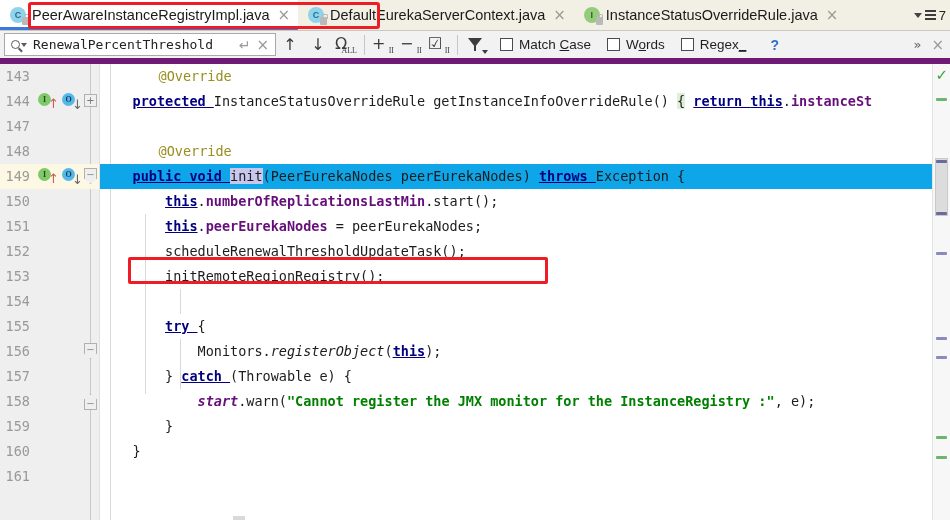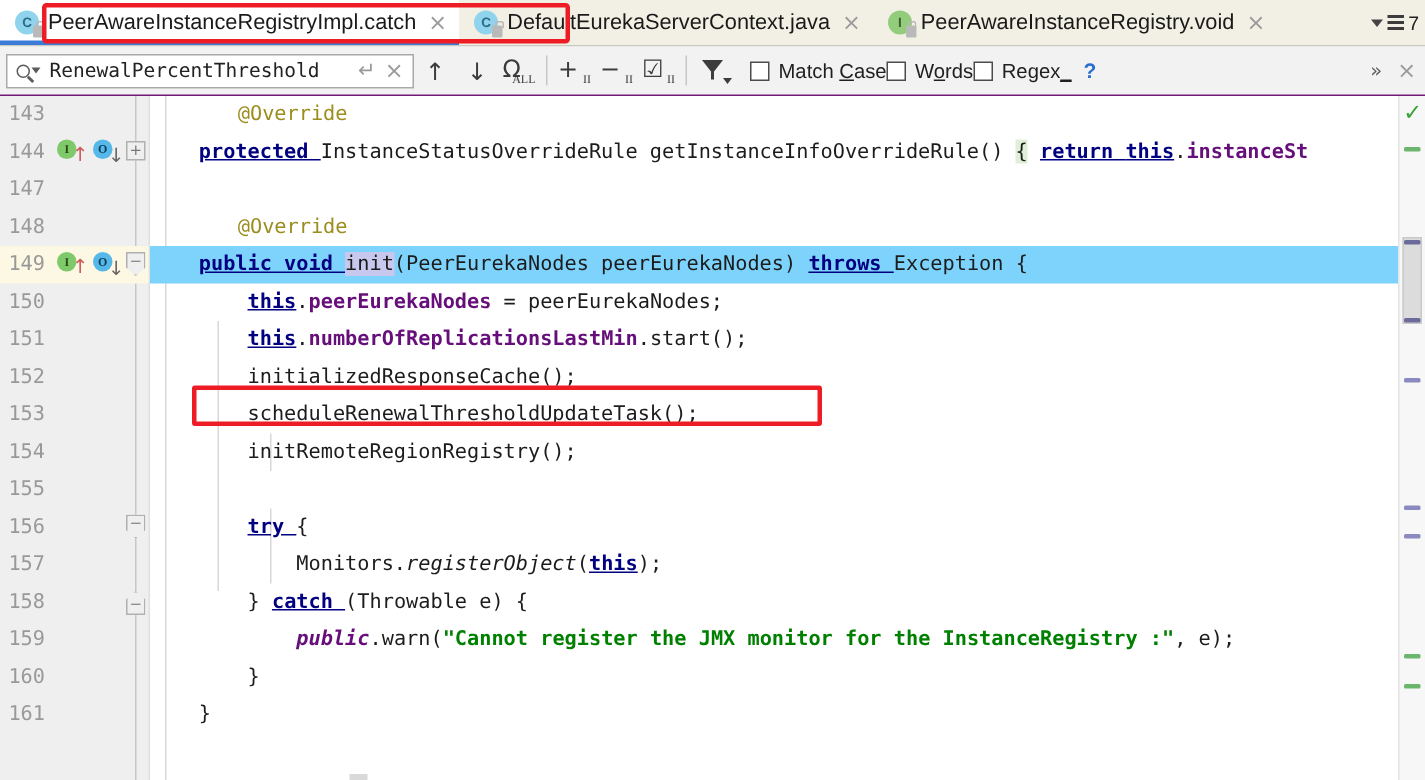--- a/index.html
+++ b/index.html
@@ -83,21 +83,21 @@
     border: 3px solid #ee1c25;
     border-radius: 3px;
     pointer-events: none;
   }
 
   
   .findbar {
     height: 33px;
     background:#f2f2f2;
     display:flex; align-items:center;
-    border-bottom:1px solid #701a75;
+    border-bottom:6px solid #701a75;
     padding-left: 2px;
     position: relative;
   }
   .find-input-wrap {
     display:flex; align-items:center;
     height:23px; width: 272px;
     background:#fff; border:1px solid #a9a9a9;
     margin-left: 2px; padding: 0 4px;
   }
   .srch-ico { display:flex; align-items:center; gap:1px; padding:0 4px 0 2px; }
@@ -125,21 +125,21 @@
   .occ { position:relative; display:inline-block; width:22px;height:20px; }
   .occ .big { position:absolute; left:0; top:-1px; font-size:16px; color:#3c3c3c; }
   .occ .sub { position:absolute; right:0; bottom:0; font-size:8px; color:#3c3c3c; font-family:"Liberation Serif", serif;}
   .funnel { position:relative; width:18px;height:18px; }
   .funnel .f { position:absolute; left:1px; top:2px; width:0;height:0;
      border-left:7px solid transparent;border-right:7px solid transparent;border-top:9px solid #3c3c3c; }
   .funnel .stem { position:absolute; left:7px; top:10px; width:2px;height:5px;background:#3c3c3c;}
   .funnel .cara { position:absolute; right:-3px; bottom:0; width:0;height:0;
      border-left:3px solid transparent;border-right:3px solid transparent;border-top:4px solid #3c3c3c;}
 
-  .chk-group { display:flex; margin-left:10px; }
+  .chk-group { display:flex; gap:16px; margin-left:10px; }
   .chk { display:flex; align-items:center; gap:6px; font-size:13.5px; color:#1f1f1f; }
   .box { width:13px;height:13px;border:1.6px solid #4b4b4b;background:#fff; }
   .mn { text-decoration: underline; }
   .qmark { color:#2a6fd0; font-weight:bold; font-size:14px; margin-left:8px; }
   .findbar-right { margin-left:auto; display:flex; align-items:center; gap:10px; padding-right:6px; color:#8a8a8a; }
   .chev2 { font-size:13px; color:#5e5e5e; font-family:"DejaVu Sans",sans-serif;}
   .xclose { font-size:15px; color:#9a9a9a; font-family:"DejaVu Sans",sans-serif;}
 
   
   .editor {
@@ -160,21 +160,21 @@
     flex:1; position:relative; overflow:hidden;
     background:#fff;
   }
   .row {
     height: 25px; line-height:25px;
     position:relative; white-space:pre;
     font-family:"DejaVu Sans Mono", monospace;
     font-size:13.5px;
     color:#1c1c1c;
   }
-  .row.hl { background:#7dd3fc; }
+  .row.hl { background:#0ea5e9; }
   .gut-row { height:25px; line-height:25px; position:relative;padding-left:44px; }
   .gut-row.hl { background:#fdf8e3; }
   .lnum {
     position:absolute; left:-6px; top:0; width:36px; text-align:right;
     font-family:"DejaVu Sans Mono", monospace; font-size:13.5px;
     color:#999999;
   }
   .gmark { position:absolute; top:4px; width:17px; height:17px; }
   .gm-impl { left:38px; }
   .gm-over { left:62px; }
@@ -269,37 +269,37 @@
 </style>
 </head>
 <body>
 
 <div class="tabbar">
   <div class="tab active">
     <span class="ficon cls">
         <span>C</span>
         <span class="lock"></span>
       </span>
-    <span>PeerAwareInstanceRegistryImpl.catch</span>
+    <span>PeerAwareInstanceRegistryImpl.java</span>
     <span class="tab-close">×</span>
   </div>
   <div class="tab">
     <span class="ficon cls">
         <span>C</span>
         <span class="lock"></span>
       </span>
     <span>DefaultEurekaServerContext.java</span>
     <span class="tab-close">×</span>
   </div>
   <div class="tab">
     <span class="ficon iface">
         <span>I</span>
         <span class="lock"></span>
       </span>
-    <span>PeerAwareInstanceRegistry.void</span>
+    <span>InstanceStatusOverrideRule.java</span>
     <span class="tab-close">×</span>
   </div>
   <div class="tabbar-right">
     <span class="tri-down"></span>
     <span class="lines-ic">
         <i></i>
         <i></i>
         <i></i>
       </span>
     <span class="tabcount">7</span>
@@ -459,30 +459,29 @@
     <div class="iguide" style="left:10px;"></div>
     <div class="iguide" style="left:45px; top:150px; height:180px;"></div>
     <div class="iguide" style="left:80px; top:225px; height:25px;"></div>
     <div class="iguide" style="left:80px; top:275px; height:50px;"></div>
     <div id="code-rows">
         <div class="row">&nbsp;&nbsp;&nbsp;&nbsp;<span class="ann">@Override</span></div>
         <div class="row">&nbsp;&nbsp;&nbsp;&nbsp;<span class="kw">protected&nbsp;</span><span class="mth">InstanceStatusOverrideRule&nbsp;getInstanceInfoOverrideRule()&nbsp;</span><span class="brmatch">{</span><span class="mth">&nbsp;</span><span class="kw">return&nbsp;</span><span class="kw">this</span><span class="mth">.</span><span class="fld">instanceSt</span></div>
         <div class="row"></div>
         <div class="row">&nbsp;&nbsp;&nbsp;&nbsp;<span class="ann">@Override</span></div>
         <div class="row hl">&nbsp;&nbsp;&nbsp;&nbsp;<span class="kw">public&nbsp;void&nbsp;</span><span class="sel">init</span><span class="mth">(PeerEurekaNodes&nbsp;peerEurekaNodes)&nbsp;</span><span class="kw">throws&nbsp;</span><span class="mth">Exception&nbsp;{</span></div>
+        <div class="row">&nbsp;&nbsp;&nbsp;&nbsp;&nbsp;&nbsp;&nbsp;&nbsp;<span class="kw">this</span><span class="mth">.</span><span class="fld">numberOfReplicationsLastMin</span><span class="mth">.start();</span></div>
         <div class="row">&nbsp;&nbsp;&nbsp;&nbsp;&nbsp;&nbsp;&nbsp;&nbsp;<span class="kw">this</span><span class="mth">.</span><span class="fld">peerEurekaNodes</span><span class="mth">&nbsp;=&nbsp;peerEurekaNodes;</span></div>
-        <div class="row">&nbsp;&nbsp;&nbsp;&nbsp;&nbsp;&nbsp;&nbsp;&nbsp;<span class="kw">this</span><span class="mth">.</span><span class="fld">numberOfReplicationsLastMin</span><span class="mth">.start();</span></div>
-        <div class="row">&nbsp;&nbsp;&nbsp;&nbsp;&nbsp;&nbsp;&nbsp;&nbsp;<span class="mth">initializedResponseCache();</span></div>
         <div class="row">&nbsp;&nbsp;&nbsp;&nbsp;&nbsp;&nbsp;&nbsp;&nbsp;<span class="mth">scheduleRenewalThresholdUpdateTask();</span></div>
         <div class="row">&nbsp;&nbsp;&nbsp;&nbsp;&nbsp;&nbsp;&nbsp;&nbsp;<span class="mth">initRemoteRegionRegistry();</span></div>
         <div class="row"></div>
         <div class="row">&nbsp;&nbsp;&nbsp;&nbsp;&nbsp;&nbsp;&nbsp;&nbsp;<span class="kw">try&nbsp;</span><span class="mth">{</span></div>
         <div class="row">&nbsp;&nbsp;&nbsp;&nbsp;&nbsp;&nbsp;&nbsp;&nbsp;&nbsp;&nbsp;&nbsp;&nbsp;<span class="mth">Monitors.</span><span class="ital">registerObject</span><span class="mth">(</span><span class="kw">this</span><span class="mth">);</span></div>
         <div class="row">&nbsp;&nbsp;&nbsp;&nbsp;&nbsp;&nbsp;&nbsp;&nbsp;<span class="mth">}&nbsp;</span><span class="kw">catch&nbsp;</span><span class="mth">(Throwable&nbsp;e)&nbsp;{</span></div>
-        <div class="row">&nbsp;&nbsp;&nbsp;&nbsp;&nbsp;&nbsp;&nbsp;&nbsp;&nbsp;&nbsp;&nbsp;&nbsp;<span class="sfld">public</span><span class="mth">.warn(</span><span class="str">"Cannot&nbsp;register&nbsp;the&nbsp;JMX&nbsp;monitor&nbsp;for&nbsp;the&nbsp;InstanceRegistry&nbsp;:"</span><span class="mth">,&nbsp;e);</span></div>
+        <div class="row">&nbsp;&nbsp;&nbsp;&nbsp;&nbsp;&nbsp;&nbsp;&nbsp;&nbsp;&nbsp;&nbsp;&nbsp;<span class="sfld">start</span><span class="mth">.warn(</span><span class="str">"Cannot&nbsp;register&nbsp;the&nbsp;JMX&nbsp;monitor&nbsp;for&nbsp;the&nbsp;InstanceRegistry&nbsp;:"</span><span class="mth">,&nbsp;e);</span></div>
         <div class="row">&nbsp;&nbsp;&nbsp;&nbsp;&nbsp;&nbsp;&nbsp;&nbsp;<span class="mth">}</span></div>
         <div class="row">&nbsp;&nbsp;&nbsp;&nbsp;<span class="mth">}</span></div>
         <div class="row"></div>
       </div>
     <div class="code-annot" style="left:28px; top:193px; width:420px; height:27px;"></div>
     <div class="bot-tick"></div>
   </div>
 
   <div class="markerbar">
     <span class="chkmark">✓</span>

